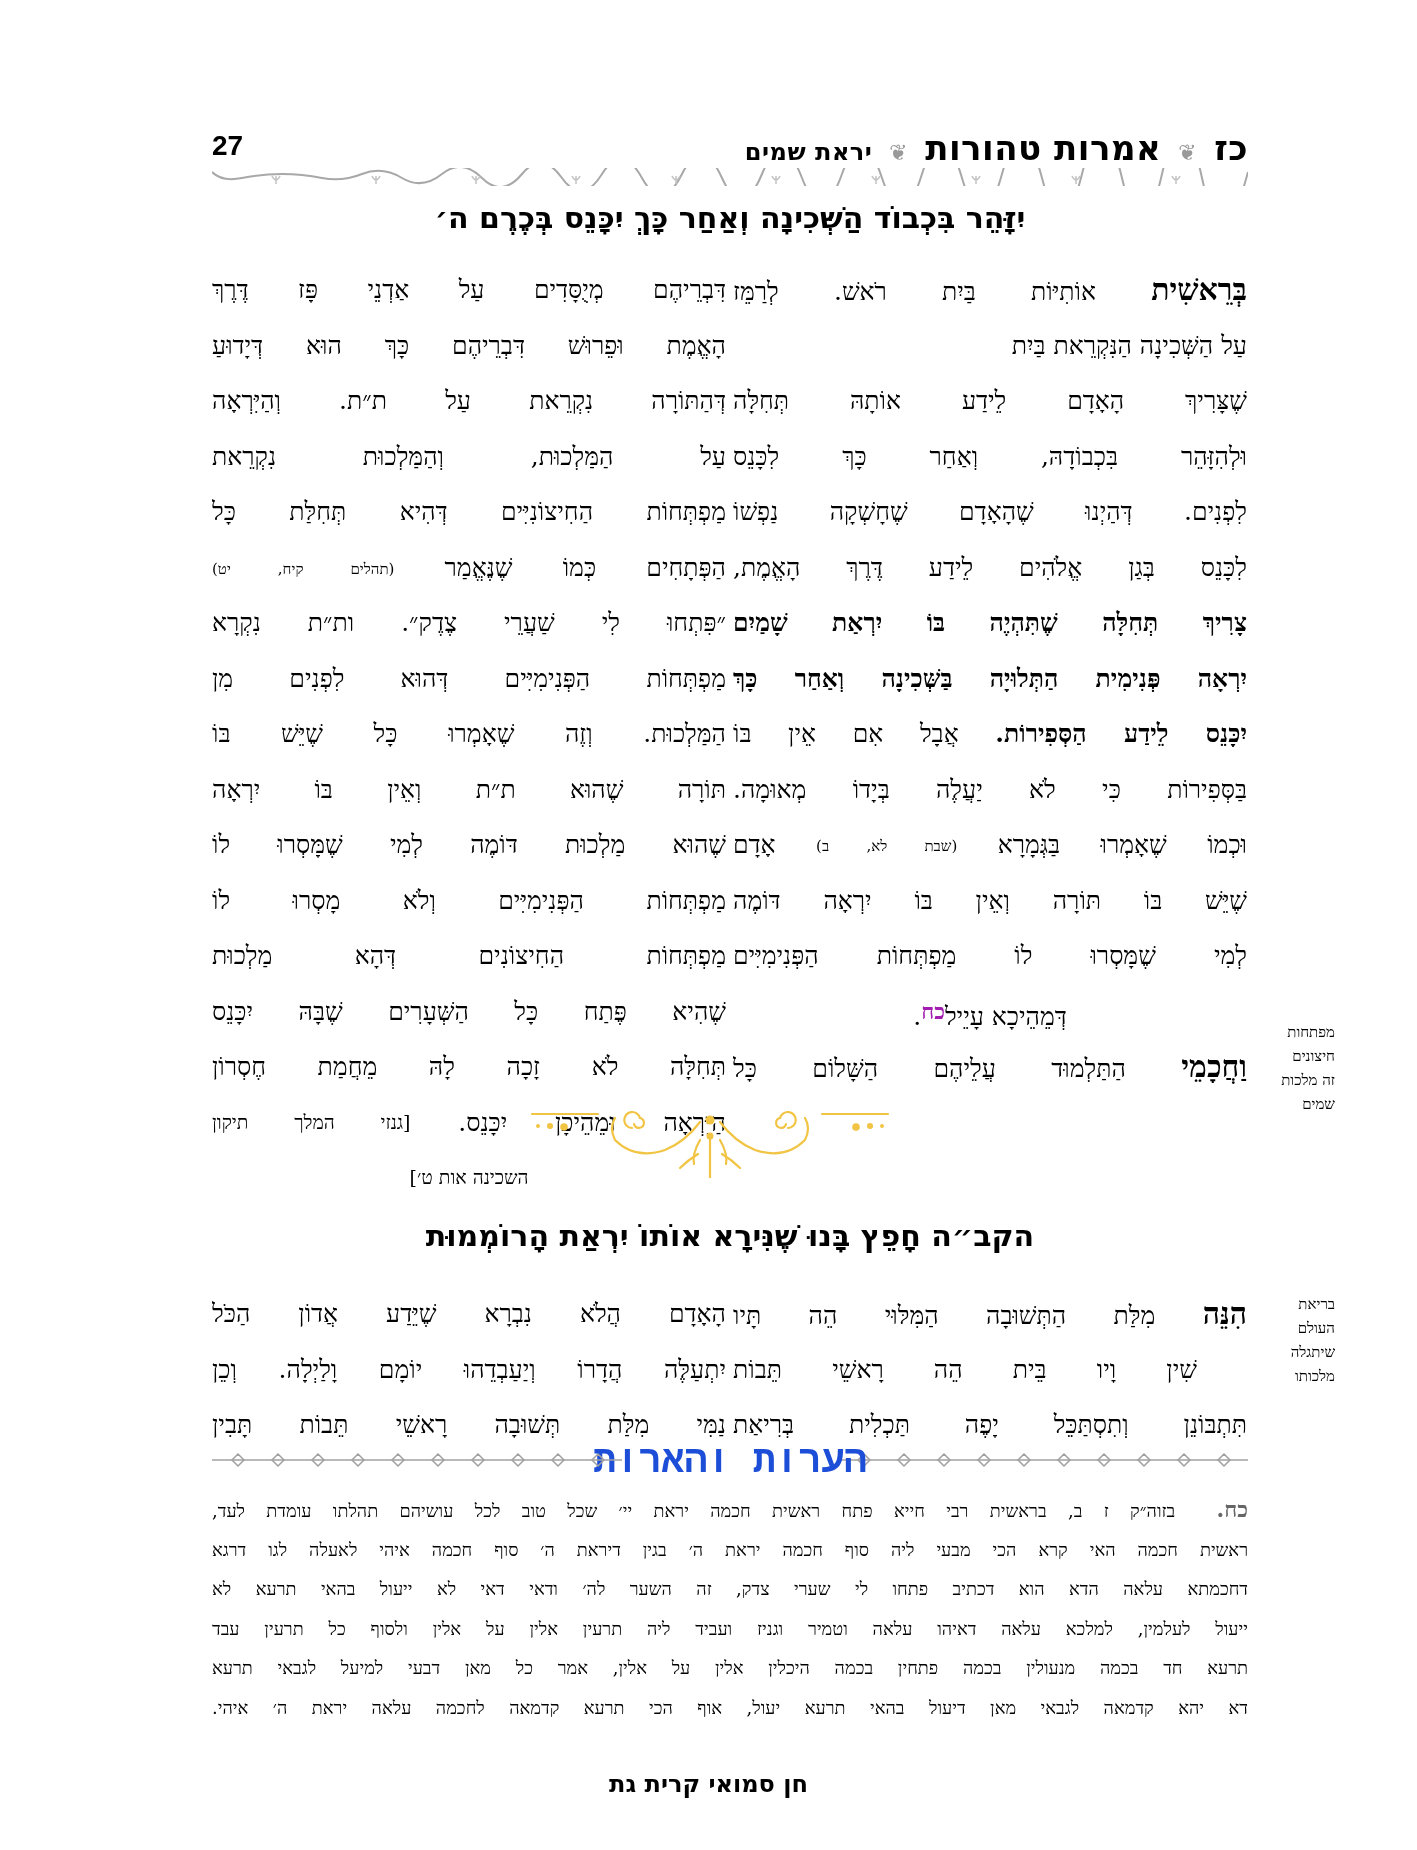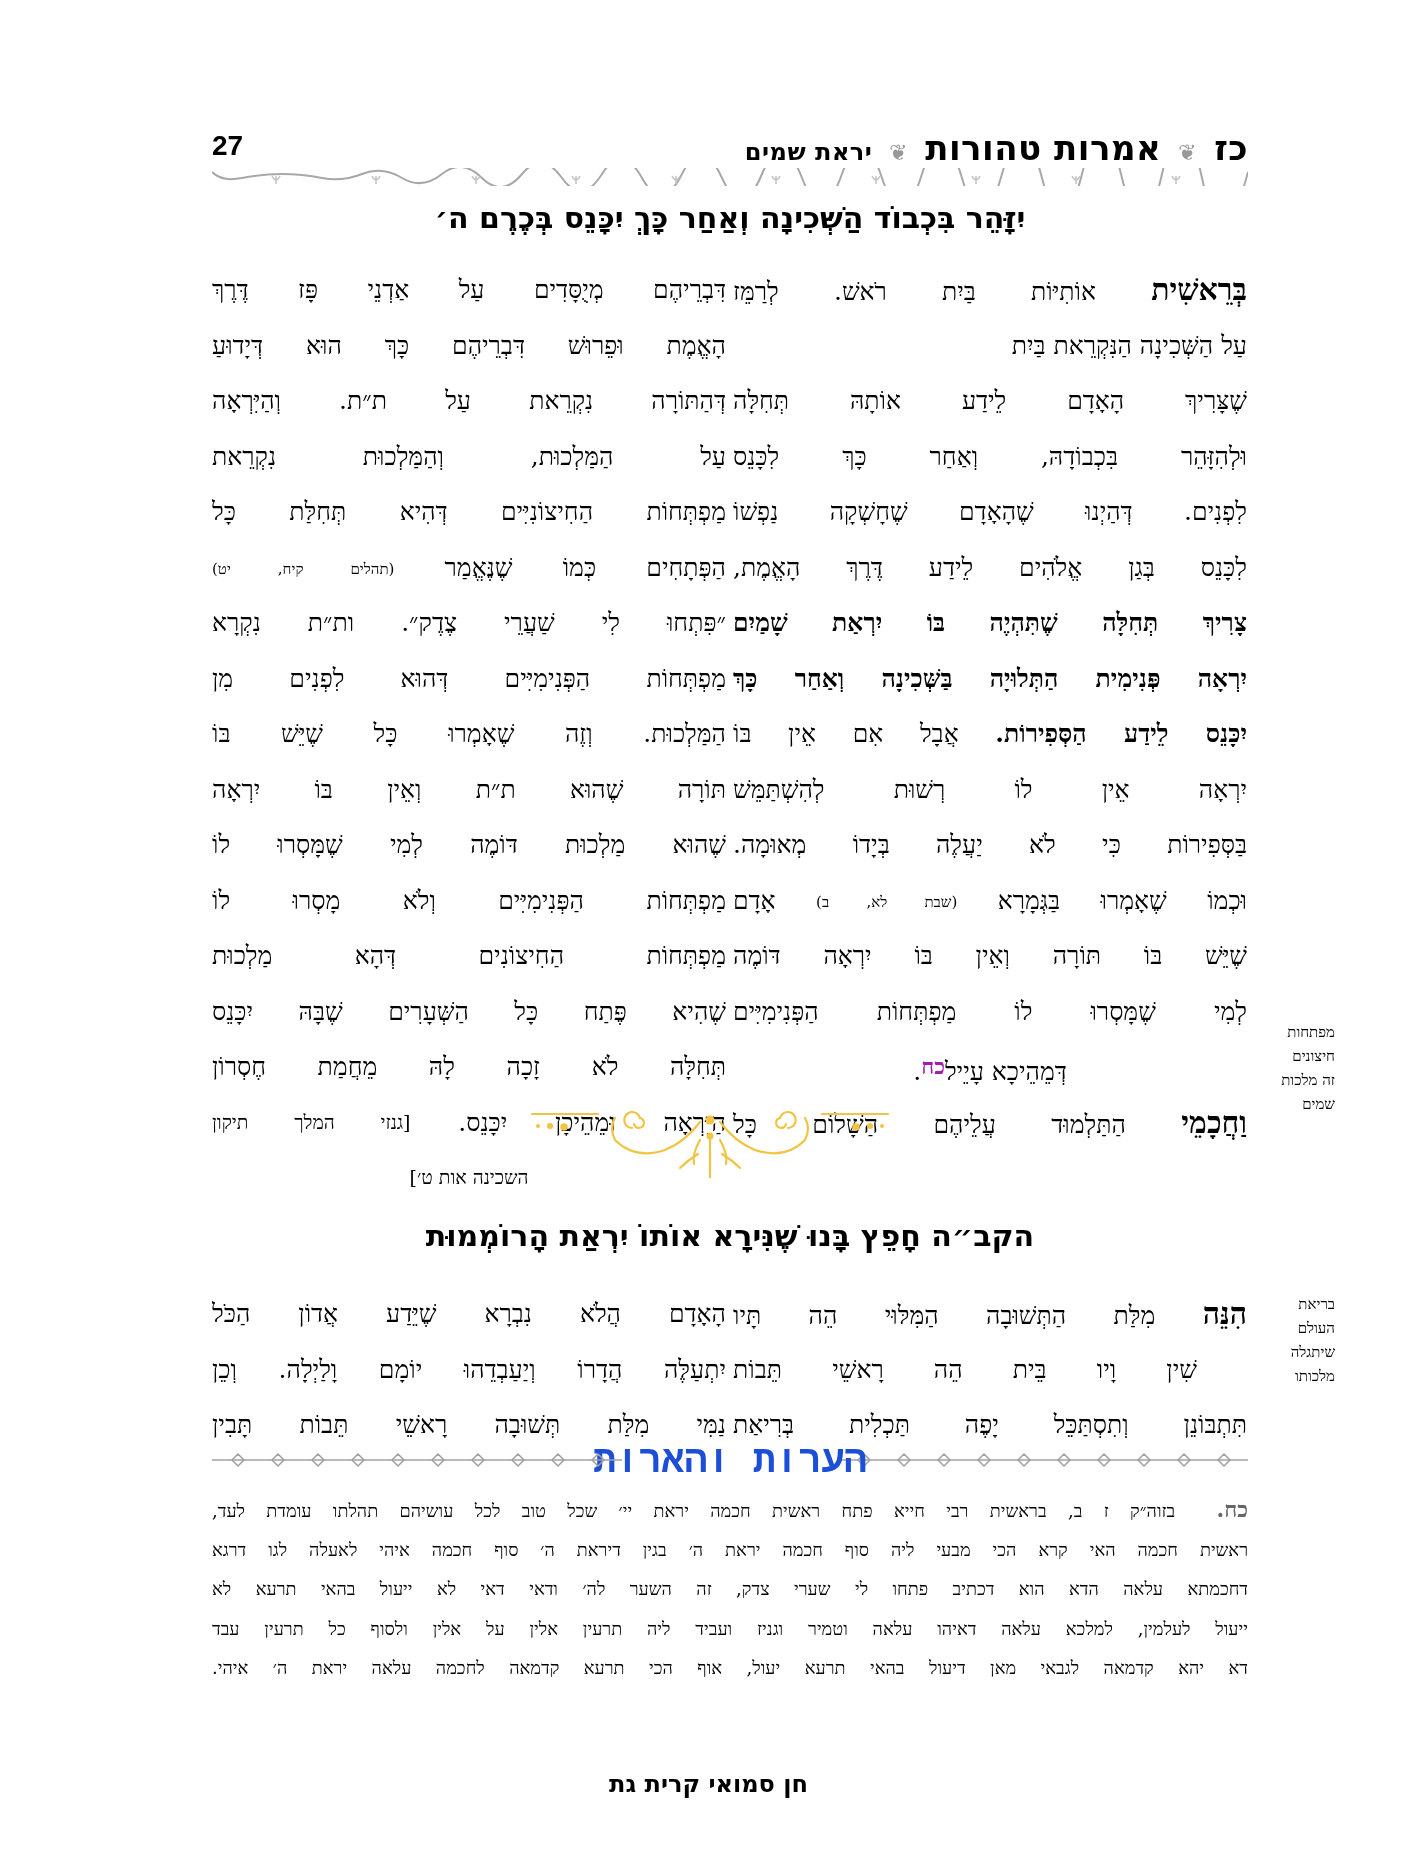--- a/index.html
+++ b/index.html
@@ -88,21 +88,20 @@
   <div class="col col-r1">
     <span class="ln"><span class="lead">בְּרֵאשִׁית</span><span> אוֹתִיּוֹת בַּיִת רֹאשׁ. לְרַמֵּז</span></span>
     <span class="ln last" style="padding-left:100px;"><span>עַל הַשְּׁכִינָה הַנִּקְרֵאת בַּיִת</span></span>
     <span class="ln"><span>שֶׁצָּרִיךְ הָאָדָם לֵידַע אוֹתָהּ תְּחִלָּה</span></span>
     <span class="ln"><span>וּלְהִזָּהֵר בִּכְבוֹדָהּ, וְאַחַר כָּךְ לִכָּנֵס</span></span>
     <span class="ln"><span>לִפְנִים. דְּהַיְנוּ שֶׁהָאָדָם שֶׁחָשְׁקָה נַפְשׁוֹ</span></span>
     <span class="ln"><span>לִכָּנֵס בְּגַן אֱלֹהִים לֵידַע דֶּרֶךְ הָאֱמֶת,</span></span>
     <span class="ln b"><span>צָרִיךְ תְּחִלָּה שֶׁתִּהְיֶה בּוֹ יִרְאַת שָׁמַיִם</span></span>
     <span class="ln b"><span>יִרְאָה פְּנִימִית הַתְּלוּיָה בַּשְּׁכִינָה וְאַחַר כָּךְ</span></span>
     <span class="ln"><span class="b">יִכָּנֵס לֵידַע הַסְּפִירוֹת.</span><span> אֲבָל אִם אֵין בּוֹ</span></span>
-    <span class="ln"><span>יִרְאָה אֵין לוֹ רְשׁוּת לְהִשְׁתַּמֵּשׁ</span></span>
     <span class="ln"><span>בַּסְּפִירוֹת כִּי לֹא יַעֲלֶה בְּיָדוֹ מְאוּמָה.</span></span>
     <span class="ln"><span>וּכְמוֹ שֶׁאָמְרוּ בַּגְּמָרָא </span><span class="ref">(שבת לא, ב)</span><span> אָדָם</span></span>
     <span class="ln"><span>שֶׁיֵּשׁ בּוֹ תּוֹרָה וְאֵין בּוֹ יִרְאָה דּוֹמֶה</span></span>
     <span class="ln"><span>לְמִי שֶׁמָּסְרוּ לוֹ מַפְתְּחוֹת הַפְּנִימִיִּים</span></span>
     <span class="ln center"><span>דְּמֵהֵיכָא עָיֵיל</span><span class="fnmark">כח</span><span>.</span></span>
     <span class="ln"><span class="lead">וַחֲכָמֵי</span><span> הַתַּלְמוּד עֲלֵיהֶם הַשָּׁלוֹם כָּל</span></span>
   </div>
 
   <div class="col col-l1">
     <span class="ln"><span>דִּבְרֵיהֶם מְיֻסָּדִים עַל אַדְנֵי פָּז דֶּרֶךְ</span></span>
@@ -192,17 +191,18 @@
         <path d="M20,10 l6,-6 l6,6 l-6,6z M60,10 l6,-6 l6,6 l-6,6z M100,10 l6,-6 l6,6 l-6,6z M140,10 l6,-6 l6,6 l-6,6z M180,10 l6,-6 l6,6 l-6,6z M220,10 l6,-6 l6,6 l-6,6z M260,10 l6,-6 l6,6 l-6,6z M300,10 l6,-6 l6,6 l-6,6z M340,10 l6,-6 l6,6 l-6,6z M380,10 l6,-6 l6,6 l-6,6z"></path>
       </g>
     </svg>
   </div>
 
   <div class="fn">
     <span class="ln"><span class="fn-label">כח.</span><span> בזוה״ק ז ב, בראשית רבי חייא פתח ראשית חכמה יראת יי׳ שכל טוב לכל עושיהם תהלתו עומדת לעד,</span></span>
     <span class="ln"><span>ראשית חכמה האי קרא הכי מבעי ליה סוף חכמה יראת ה׳ בגין דיראת ה׳ סוף חכמה איהי לאעלה לגו דרגא</span></span>
     <span class="ln"><span>דחכמתא עלאה הדא הוא דכתיב פתחו לי שערי צדק, זה השער לה׳ ודאי דאי לא ייעול בהאי תרעא לא</span></span>
     <span class="ln"><span>ייעול לעלמין, למלכא עלאה דאיהו עלאה וטמיר וגניז ועביד ליה תרעין אלין על אלין ולסוף כל תרעין עבד</span></span>
+    <span class="ln"><span>תרעא חד בכמה מנעולין בכמה פתחין בכמה היכלין אלין על אלין, אמר כל מאן דבעי למיעל לגבאי תרעא</span></span>
     <span class="ln"><span>דא יהא קדמאה לגבאי מאן דיעול בהאי תרעא יעול, אוף הכי תרעא קדמאה לחכמה עלאה יראת ה׳ איהי.</span></span>
   </div>
 
   <div class="footer">חן סמואי קרית גת</div>
 </div>
 
 </body></html>

